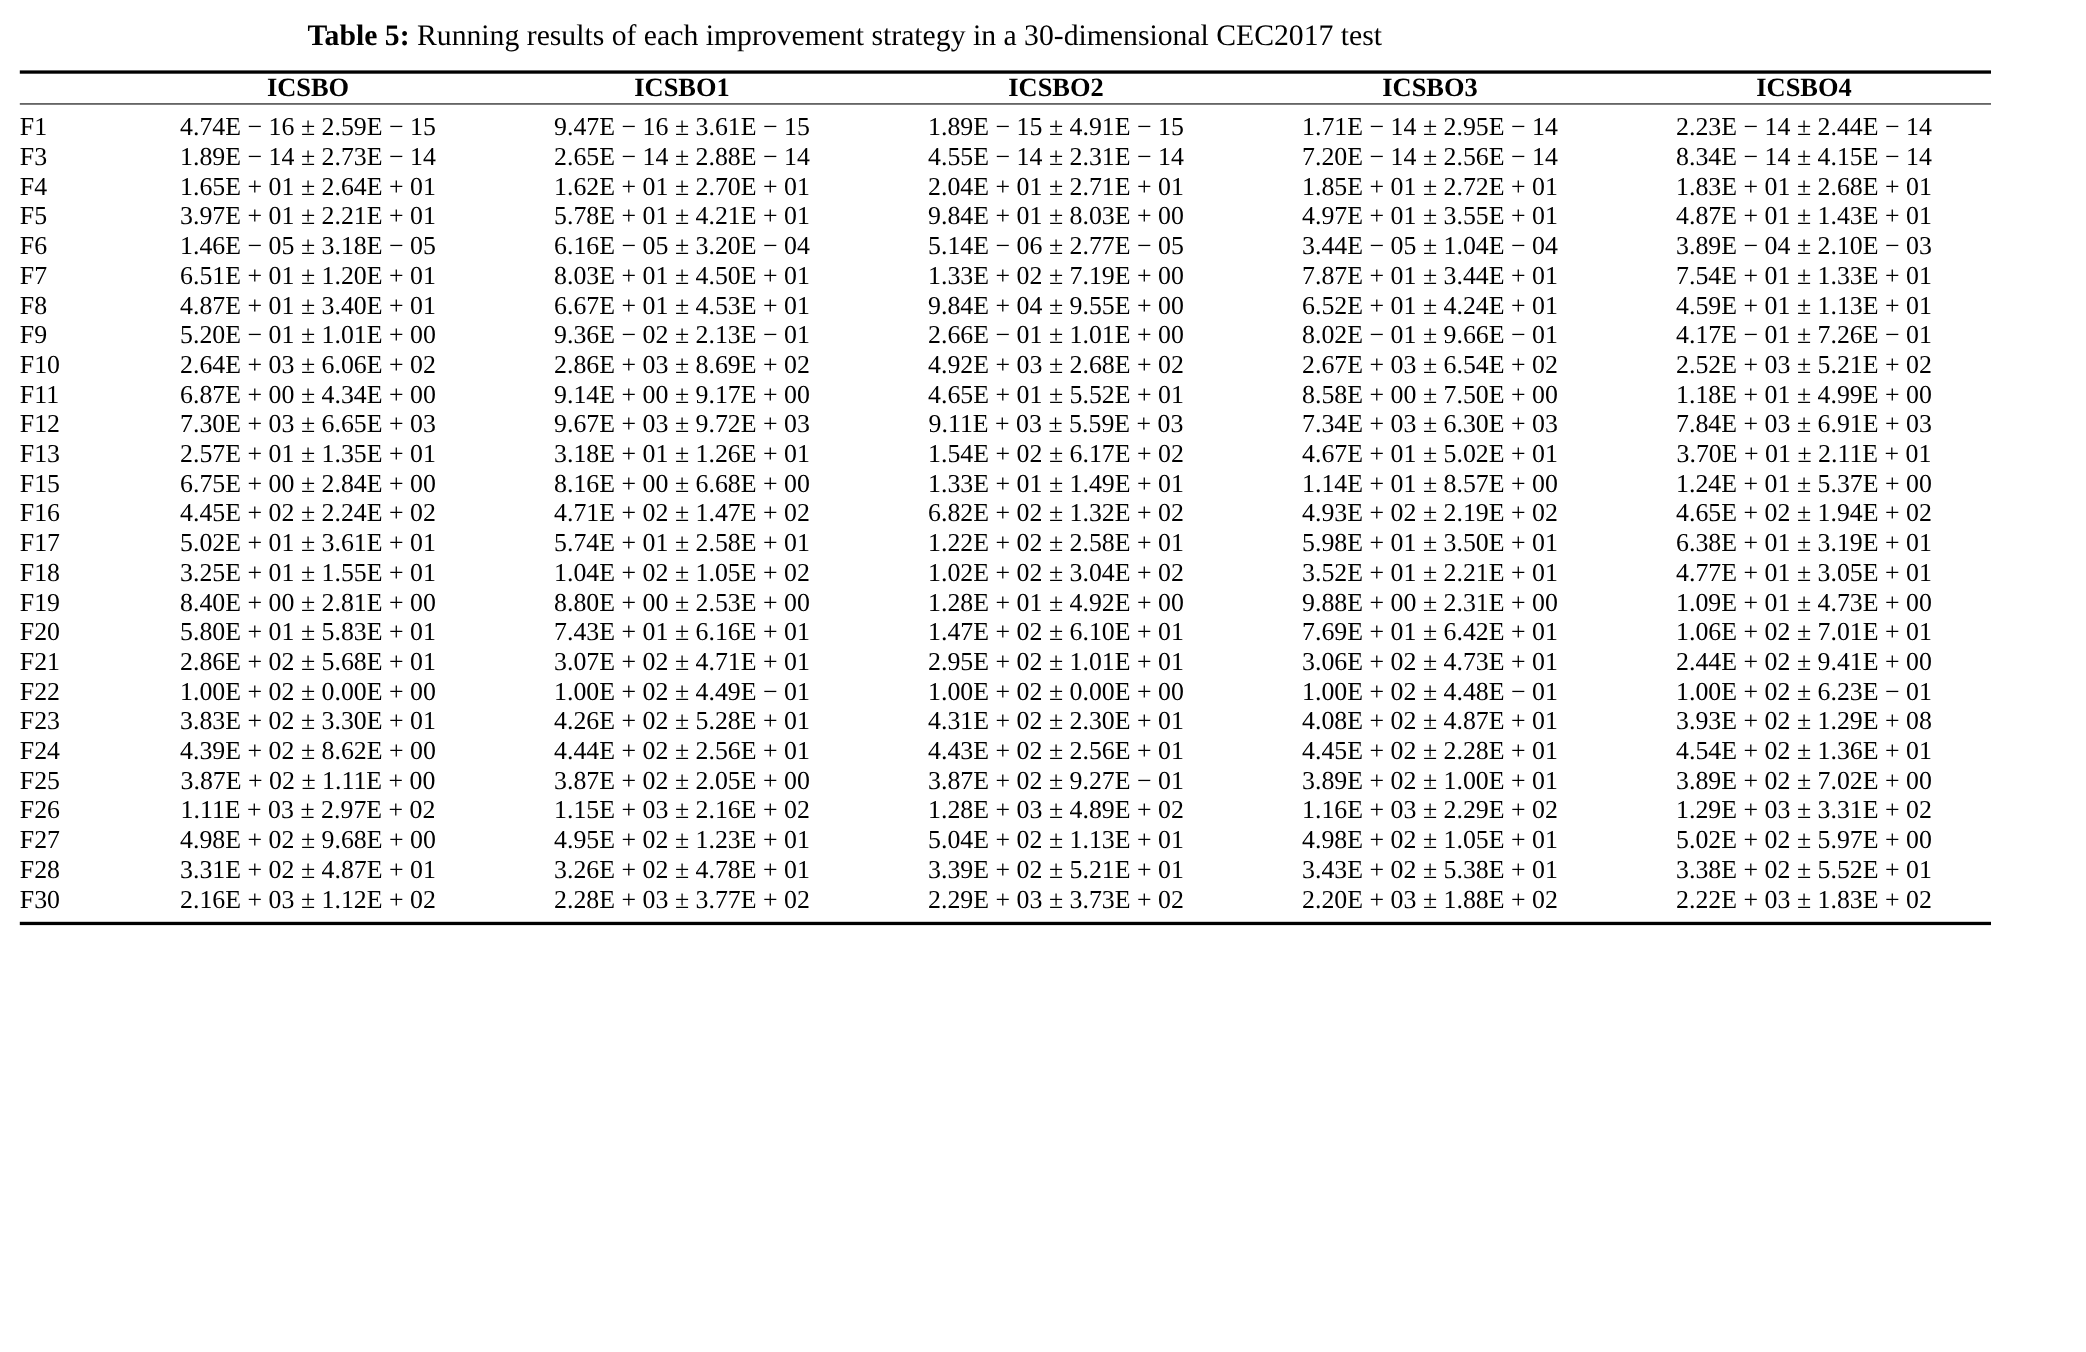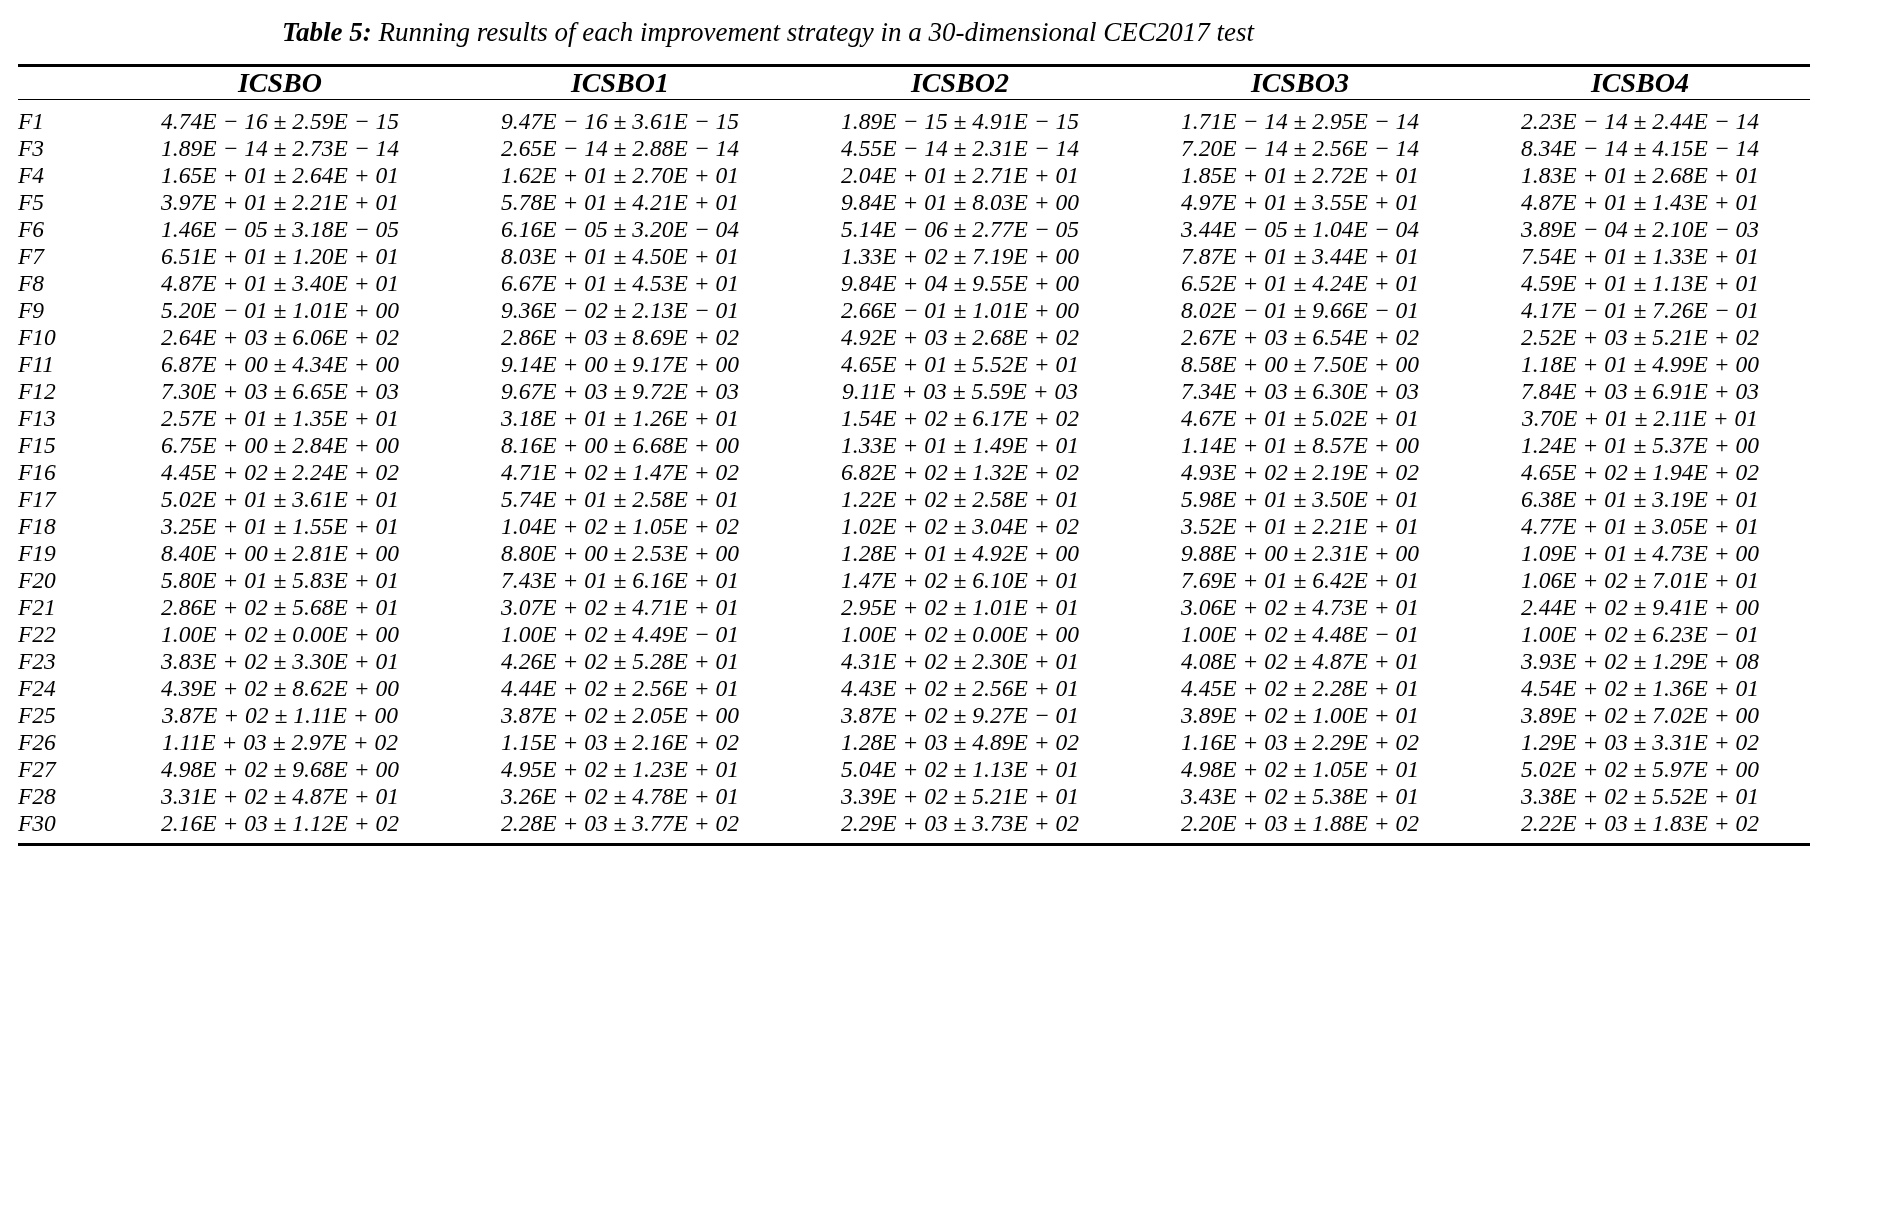--- a/index.html
+++ b/index.html
@@ -12,21 +12,20 @@
     height: 1229px;
     font-family: "Liberation Serif", serif;
     color: #000000;
     overflow: hidden;
   }
   .page {
     width: 1536px;
     height: 1229px;
     box-sizing: border-box;
     padding: 10px 18px 0 18px;
-    font-style: italic;
   }
   .caption {
     text-align: center;
     font-size: 27px;
     line-height: 1.25;
     margin: 6px 0 14px 0;
     white-space: nowrap;
   }
   .caption .lbl {
     font-weight: bold;
@@ -53,21 +52,21 @@
     line-height: 0;
   }
   .rule-bot td {
     border-top: 3px solid #000;
     height: 0;
     font-size: 0;
     line-height: 0;
   }
   thead th {
     font-weight: bold;
-    font-size: 28px;
+    font-size: 24px;
     text-align: center;
     padding: 9px 0 10px 0;
   }
   thead th.corner {
     width: 92px;
   }
   tbody td {
     font-size: 23.5px;
     text-align: center;
     padding: 3.1px 0;

